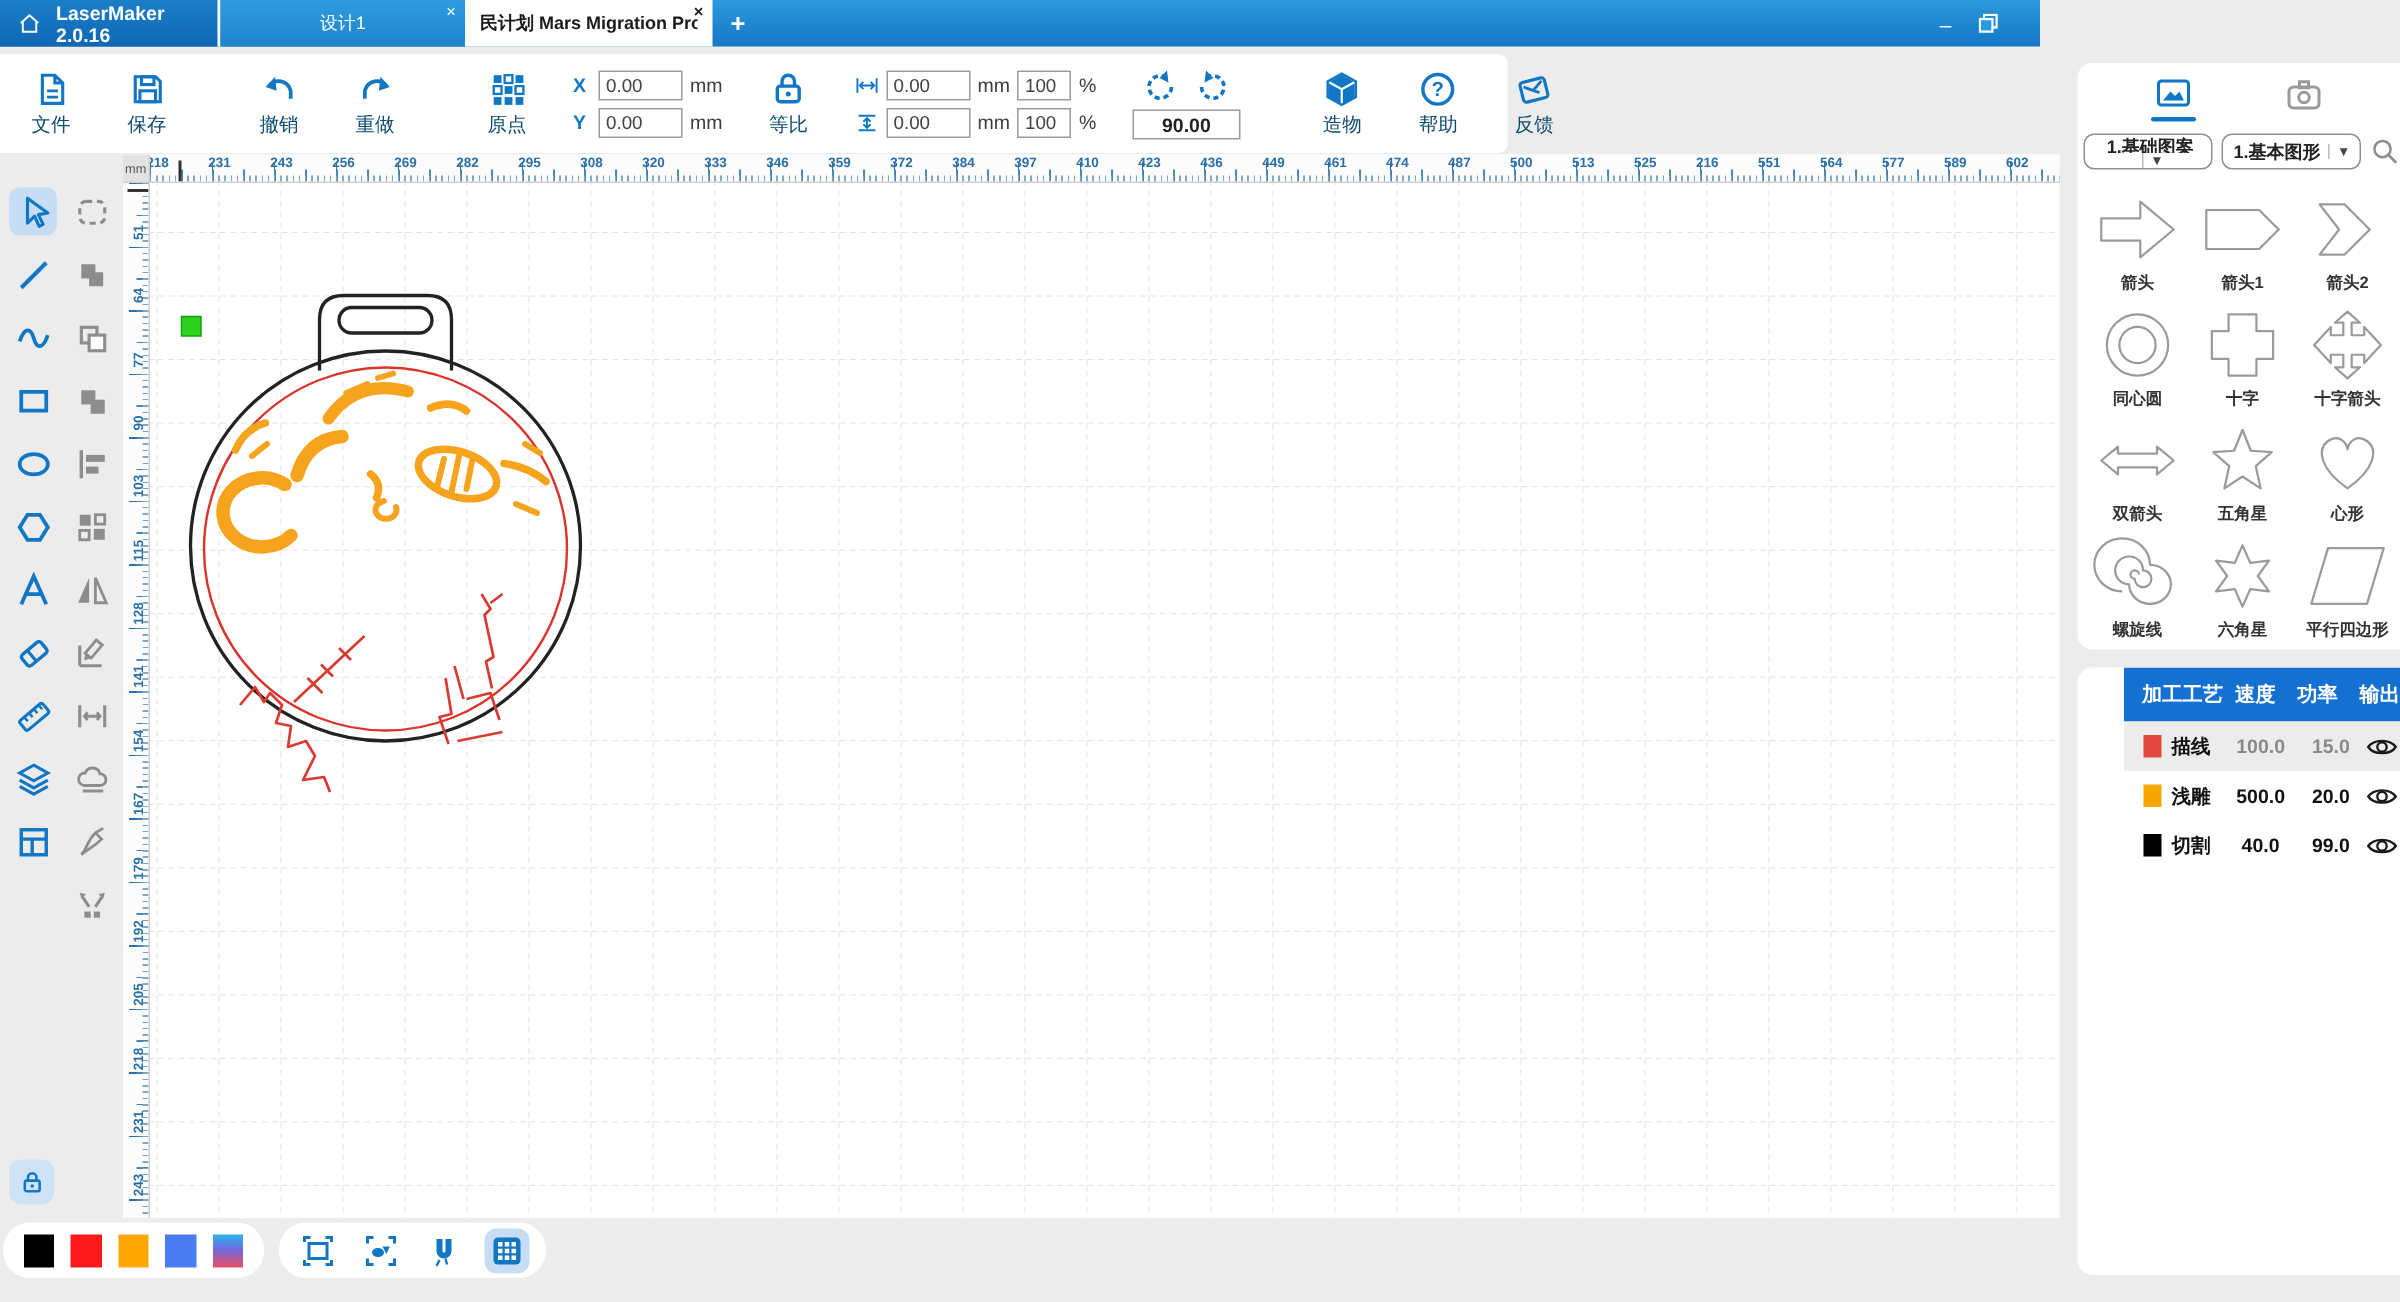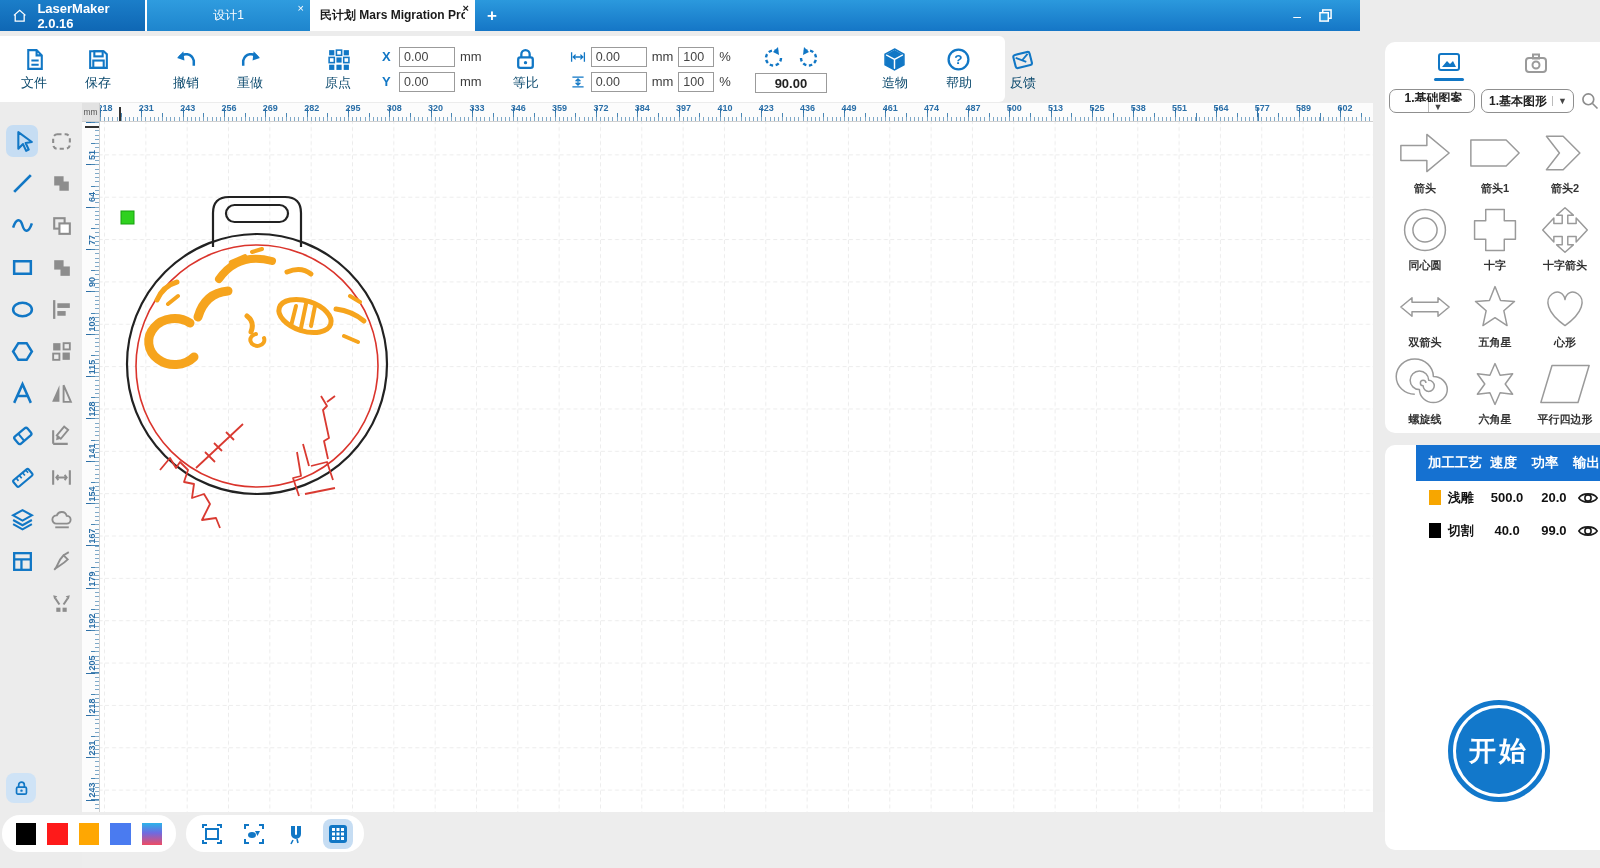--- a/index.html
+++ b/index.html
@@ -448,21 +448,21 @@
         <span style="left: 624.95px;">410</span>
         <span style="left: 666.28px;">423</span>
         <span style="left: 707.61px;">436</span>
         <span style="left: 748.94px;">449</span>
         <span style="left: 790.27px;">461</span>
         <span style="left: 831.6px;">474</span>
         <span style="left: 872.93px;">487</span>
         <span style="left: 914.26px;">500</span>
         <span style="left: 955.59px;">513</span>
         <span style="left: 996.92px;">525</span>
-        <span style="left: 1038.25px;">538</span>
+        <span style="left: 1038.25px;">216</span>
         <span style="left: 1079.58px;">551</span>
         <span style="left: 1120.91px;">564</span>
         <span style="left: 1162.24px;">577</span>
         <span style="left: 1203.57px;">589</span>
         <span style="left: 1244.9px;">602</span>
       </div>
     <div class="marker-top"></div>
   </div>
   <div class="ruler-left">
     <div style="position:absolute;inset:0;">
@@ -687,20 +687,32 @@
   </div>
 </div>
 
 <div class="card process">
   <div class="phead">
     <span class="ph-c1">加工工艺</span>
     <span class="ph-c2">速度</span>
     <span class="ph-c3">功率</span>
     <span class="ph-c4">输出</span>
   </div>
+  <div class="prow muted">
+    <div class="swatch" style="background-color: rgb(226, 72, 61);"></div>
+    <span class="cname">描线</span>
+    <span class="cspeed num">100.0</span>
+    <span class="cpower num">15.0</span>
+    <span class="ceye">
+        <svg width="22" height="16" viewBox="0 0 24 16">
+          <path d="M2,8 C6,2 18,2 22,8 C18,14 6,14 2,8 Z" fill="none" stroke="#1a1a1a" stroke-width="1.7"></path>
+          <circle cx="12" cy="8" r="3.4" fill="none" stroke="#1a1a1a" stroke-width="1.7"></circle>
+        </svg>
+      </span>
+  </div>
   <div class="prow">
     <div class="swatch" style="background-color: rgb(247, 166, 0);"></div>
     <span class="cname">浅雕</span>
     <span class="cspeed num">500.0</span>
     <span class="cpower num">20.0</span>
     <span class="ceye">
         <svg width="22" height="16" viewBox="0 0 24 16">
           <path d="M2,8 C6,2 18,2 22,8 C18,14 6,14 2,8 Z" fill="none" stroke="#1a1a1a" stroke-width="1.7"></path>
           <circle cx="12" cy="8" r="3.4" fill="none" stroke="#1a1a1a" stroke-width="1.7"></circle>
         </svg>
@@ -711,16 +723,13 @@
     <span class="cname">切割</span>
     <span class="cspeed num">40.0</span>
     <span class="cpower num">99.0</span>
     <span class="ceye">
         <svg width="22" height="16" viewBox="0 0 24 16">
           <path d="M2,8 C6,2 18,2 22,8 C18,14 6,14 2,8 Z" fill="none" stroke="#1a1a1a" stroke-width="1.7"></path>
           <circle cx="12" cy="8" r="3.4" fill="none" stroke="#1a1a1a" stroke-width="1.7"></circle>
         </svg>
       </span>
   </div>
-  <div class="startbtn">
-    <div class="inner">开始</div>
-  </div>
 </div>
 
 </body></html>

